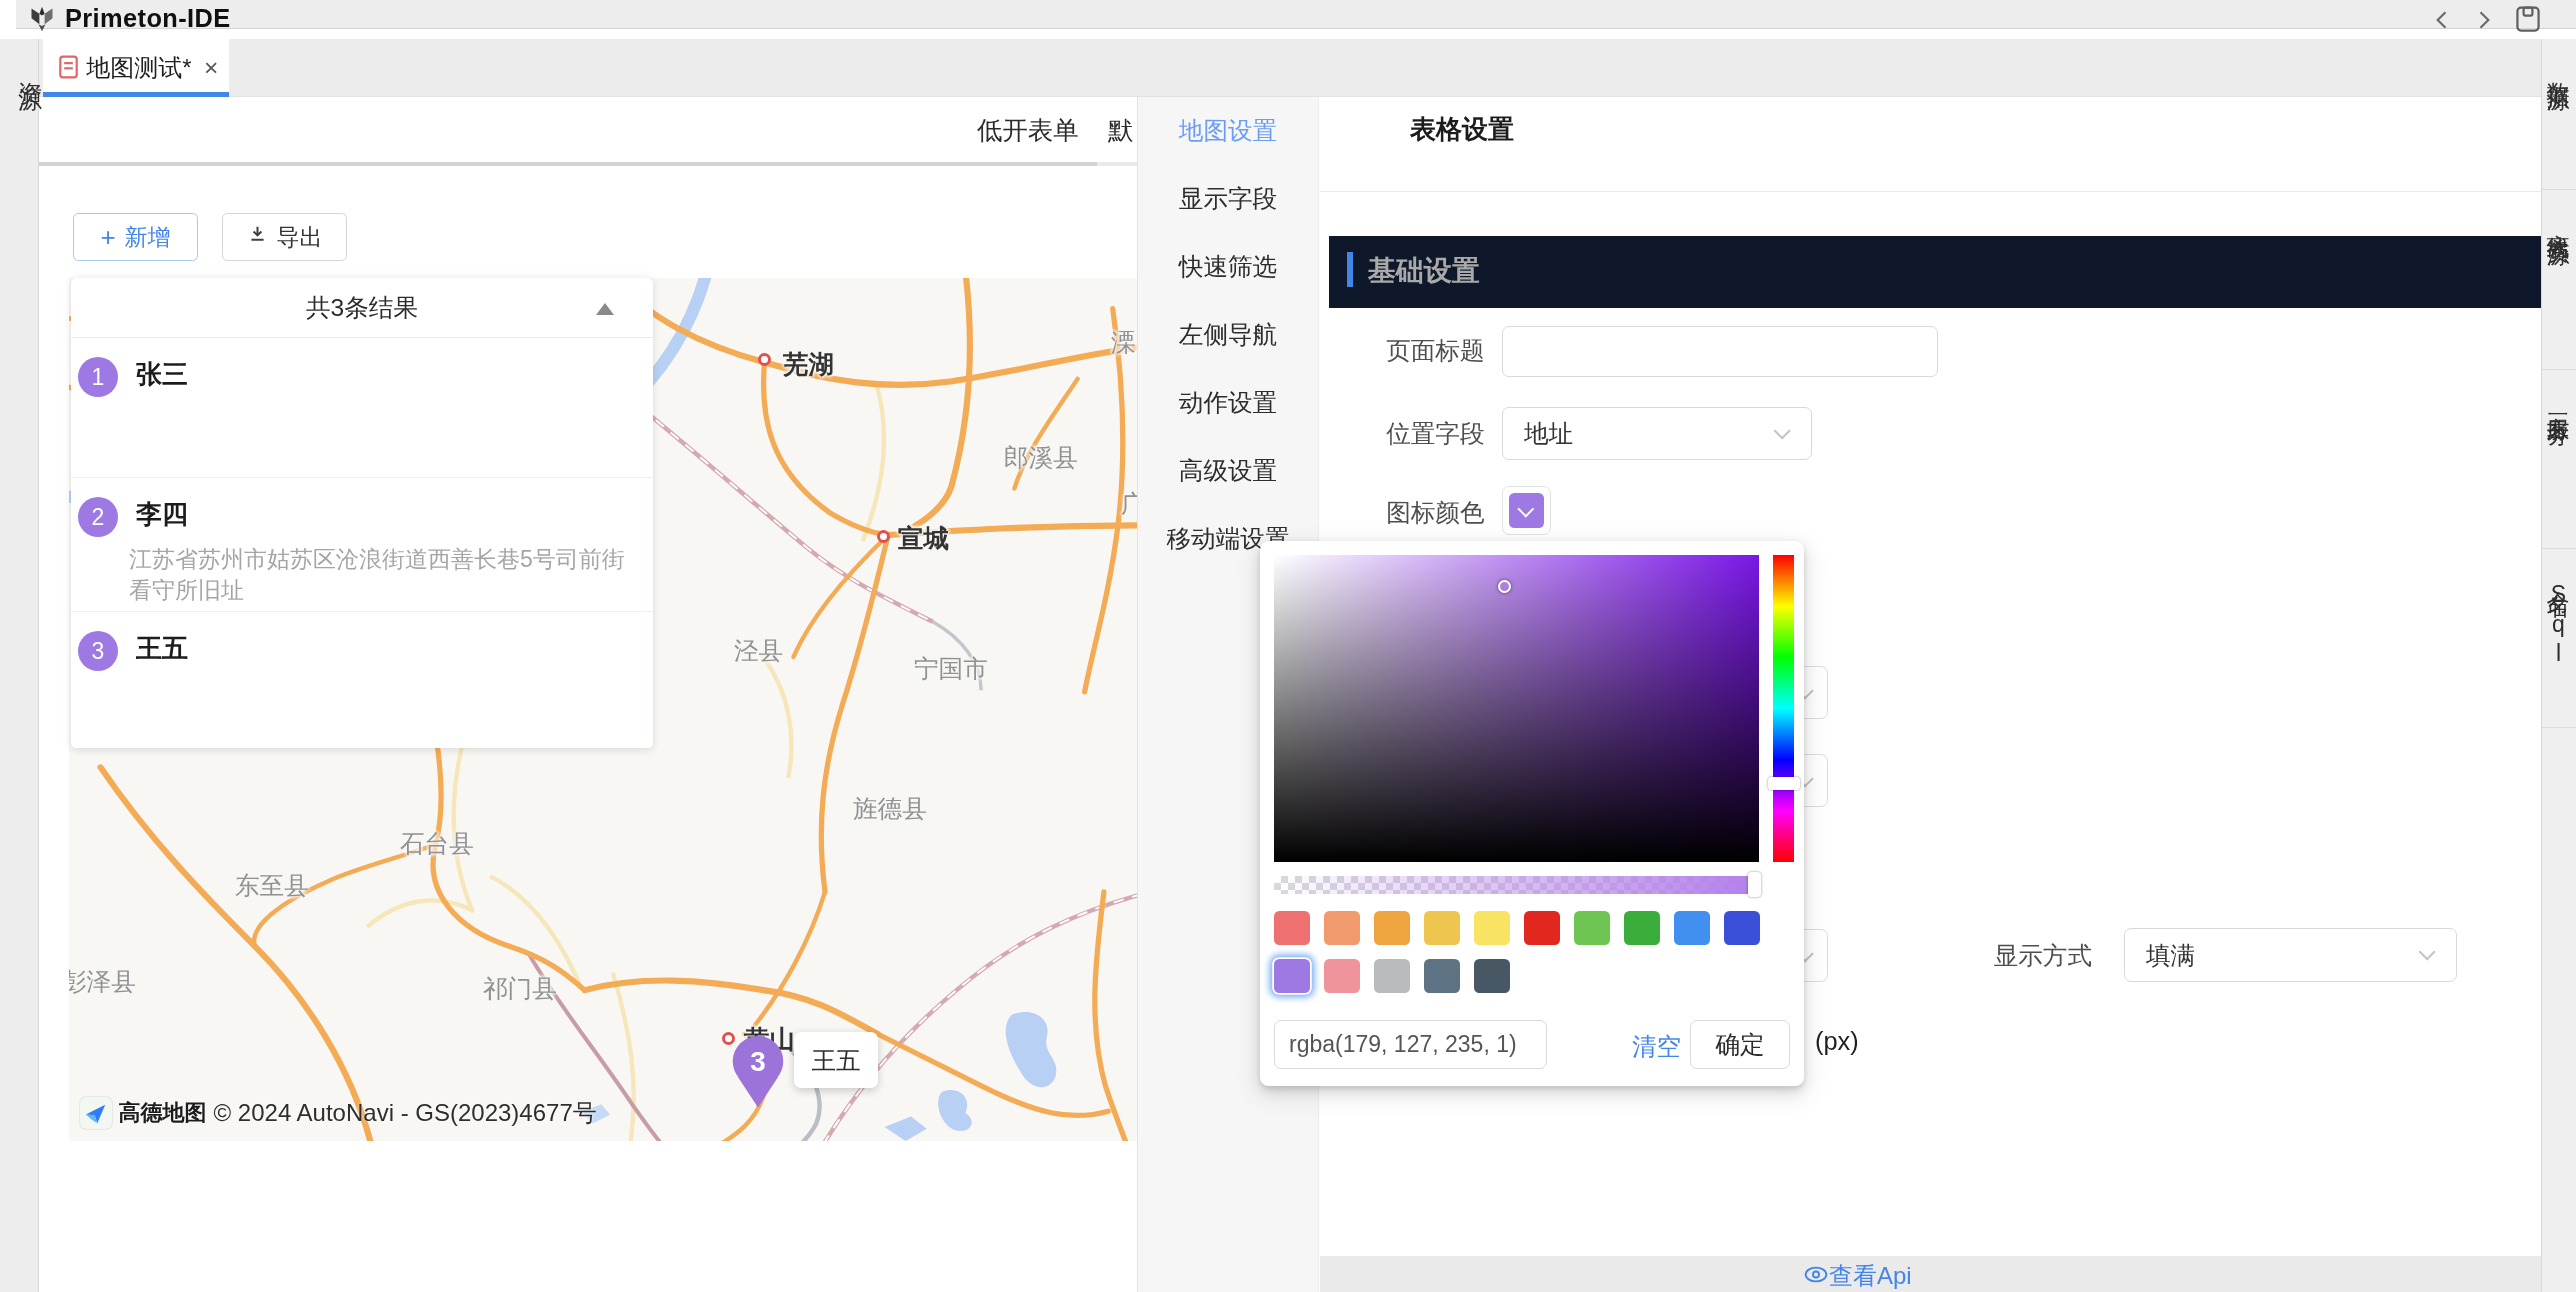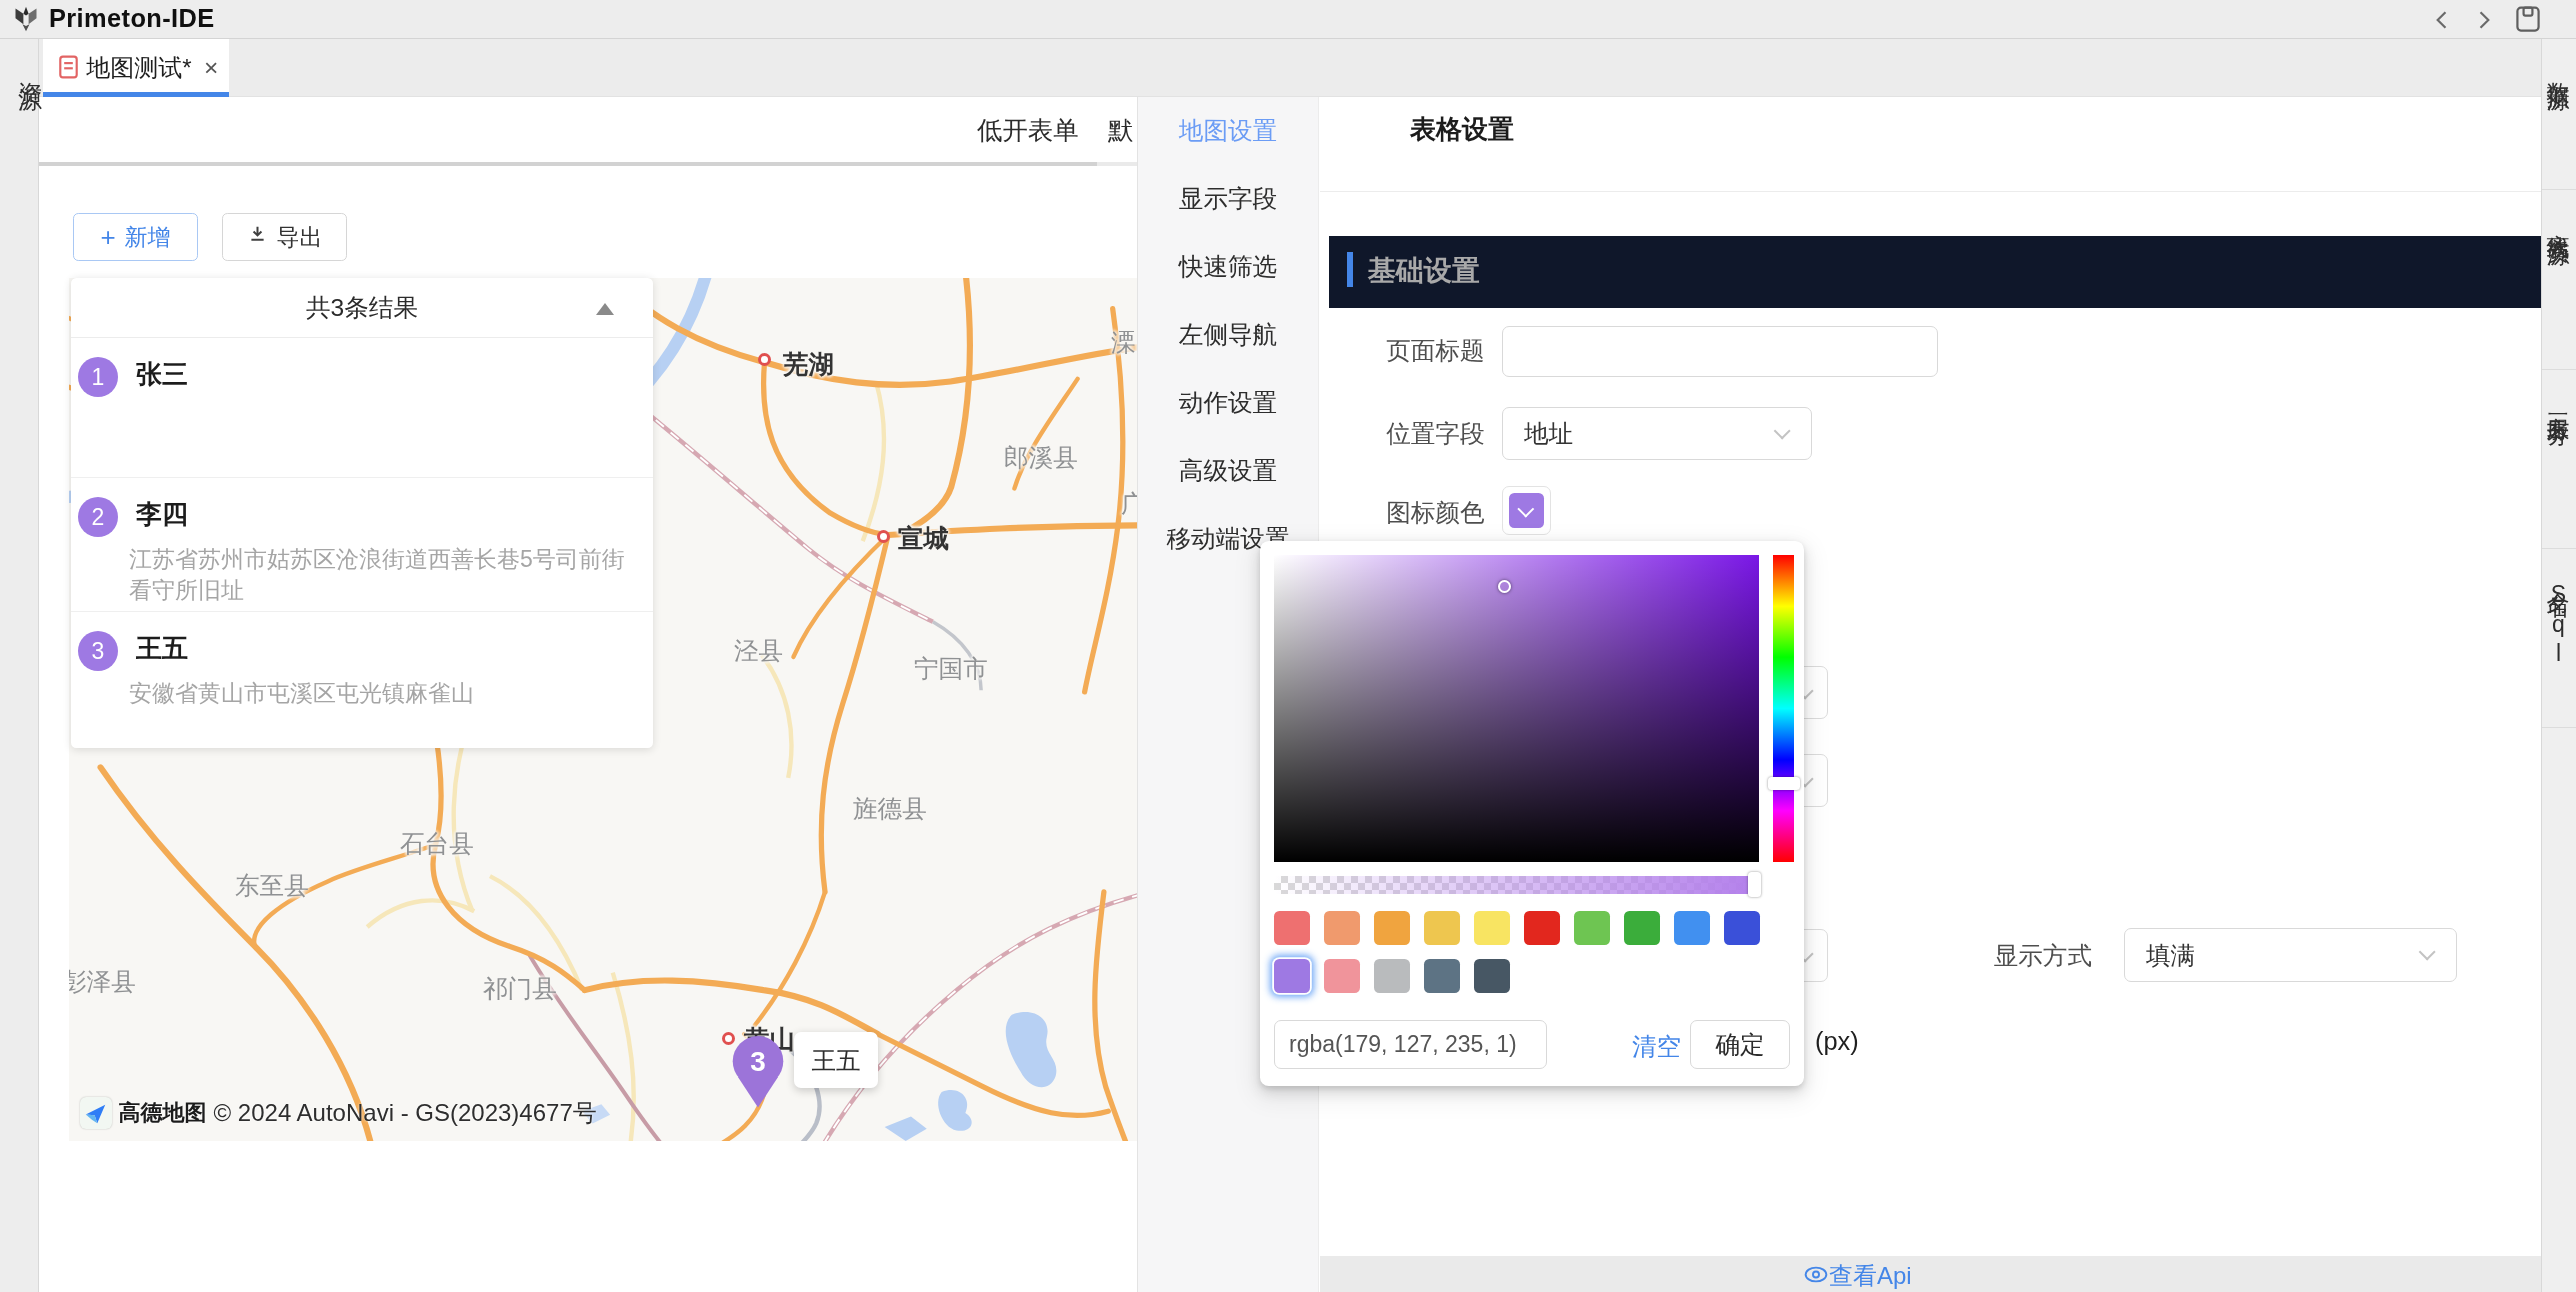--- a/index.html
+++ b/index.html
@@ -3,21 +3,21 @@
 <meta charset="utf-8">
 <style>
   :root{
     --accent-blue:#4486e8; --accent-purple:#9e79e3; --picker-color:#b37feb;
   }
   *{box-sizing:border-box;margin:0;padding:0;}
   html,body{width:2576px;height:1292px;overflow:hidden;}
   body{font-family:"Liberation Sans","DejaVu Sans",sans-serif;background:#fff;position:relative;color:#222;}
 
   
-  .titlebar{position:absolute;left:0;top:0;right:0;height:39px;background:#ededed;border-bottom:0.9px solid #d4d4d4;z-index:80;padding-left:48px;}
+  .titlebar{position:absolute;left:16px;top:0;right:0;height:29px;background:#ededed;border-bottom:0.9px solid #d4d4d4;z-index:80;padding-left:48px;}
   .titlebar .logo{position:absolute;left:12.3px;top:5.3px;width:28px;height:28px;}
   .titlebar .app-title{position:absolute;left:49px;top:4.4px;font-size:25.4px;font-weight:700;color:#101010;letter-spacing:0.4px;}
   .win-icons{position:absolute;right:33px;top:3.5px;display:flex;gap:16px;align-items:center;}
   .win-icons svg{display:block;}
 
   
   .left-rail{position:absolute;left:0;top:39px;bottom:0;width:39px;background:#ededed;border-right:0.9px solid #d8d8d8;z-index:70;}
   .left-rail .rail-label{position:absolute;left:0;top:23px;width:39px;text-align:center;writing-mode:vertical-rl;text-orientation:upright;font-size:24px;color:#2d2d2d;letter-spacing:7px;margin-left:7px;}
 
   
@@ -344,21 +344,20 @@
 
   <div class="result-row">
     <span class="result-badge">2</span>
     <div class="result-name">李四</div>
     <div class="result-addr">江苏省苏州市姑苏区沧浪街道西善长巷5号司前街看守所旧址</div>
   </div>
 
   <div class="result-row">
     <span class="result-badge">3</span>
     <div class="result-name">王五</div>
-    <div class="result-addr">安徽省黄山市屯溪区屯光镇麻雀山</div>
   </div>
 </div>
   </div>
 </div>
 
 <div class="settings-menu">
   <div class="menu-item active">地图设置</div>
 
   <div class="menu-item">显示字段</div>
 

